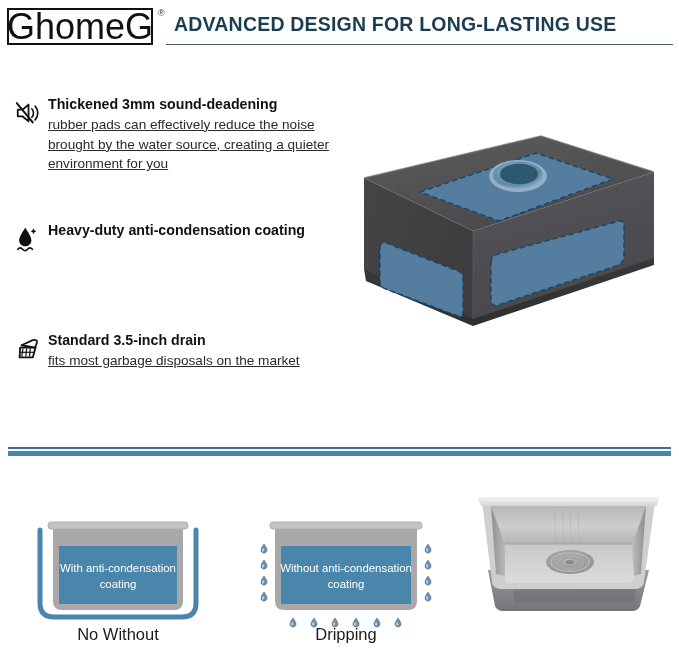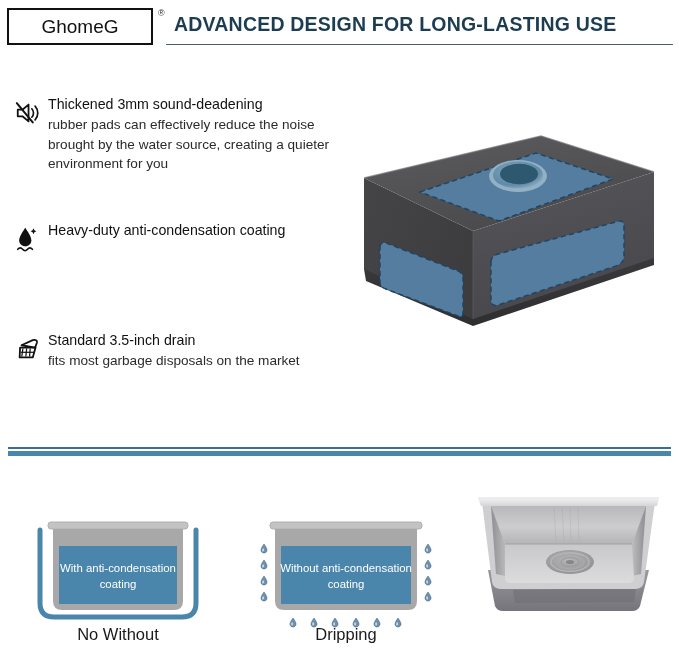--- a/index.html
+++ b/index.html
@@ -27,21 +27,21 @@
     left: 7px; top: 8px;
     width: 146px; height: 37px;
     border: 2px solid #111111;
     box-sizing: border-box;
     display: flex;
     align-items: center;
     justify-content: center;
     background: #ffffff;
   }
   #logo-text {
-    font-size: 19px;
+    font-size: 36px;
     font-weight: 400;
     letter-spacing: 0px;
     color: #111111;
     line-height: 1;
     font-family: "Liberation Sans", sans-serif;
   }
   #logo-reg {
     position: absolute;
     left: 158px; top: 8px;
     font-size: 9px;
@@ -73,31 +73,32 @@
     left: 0; top: 0;
     width: 30px; height: 30px;
   }
   .feature .ftext {
     position: absolute;
     left: 34px; top: -2px;
     width: 300px;
   }
   .feature .ftitle {
     font-size: 14.2px;
-    font-weight: normal;
+    font-weight: bold;
     color: #111111;
     line-height: 1.25;
     white-space: nowrap;
   }
   .feature .fbody {
     font-size: 13.6px;
     font-weight: 400;
     color: #2b2b2b;
     line-height: 1.46;
     margin-top: 1px;
+    text-decoration: underline;
   }
   #feature-0 { top: 98px; }
   #feature-1 { top: 224px; }
   #feature-2 { top: 334px; }
 
   
   #sink3d {
     position: absolute;
     left: 358px; top: 128px;
     width: 312px; height: 205px;

